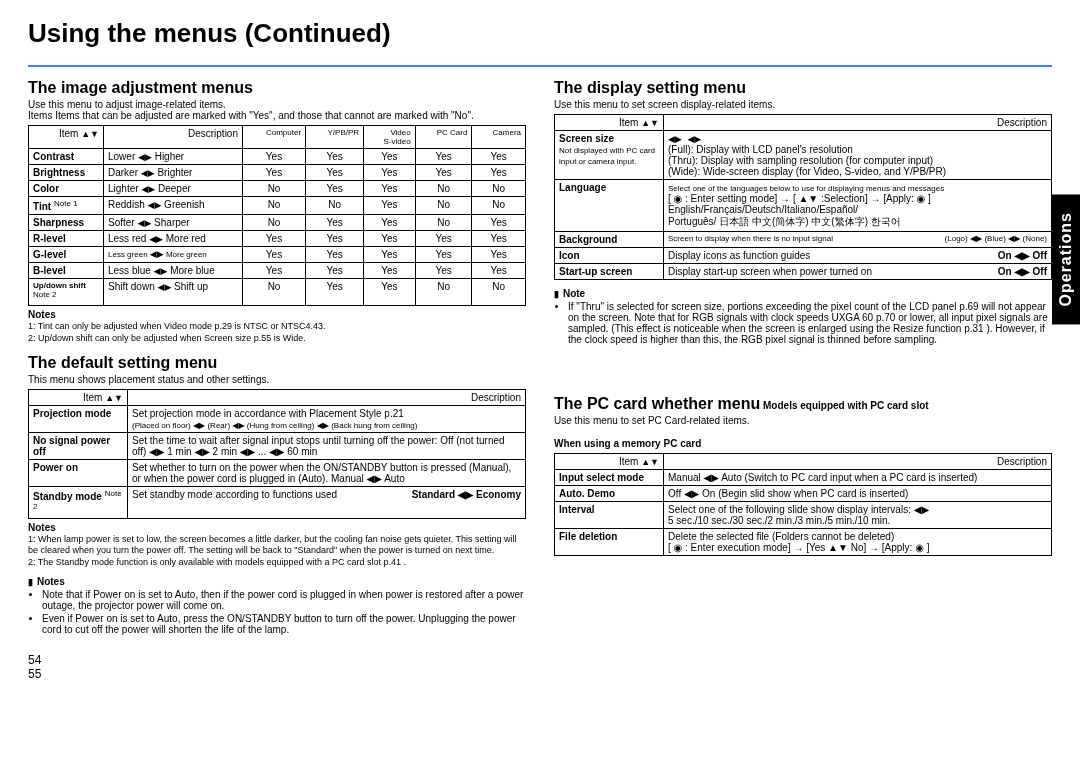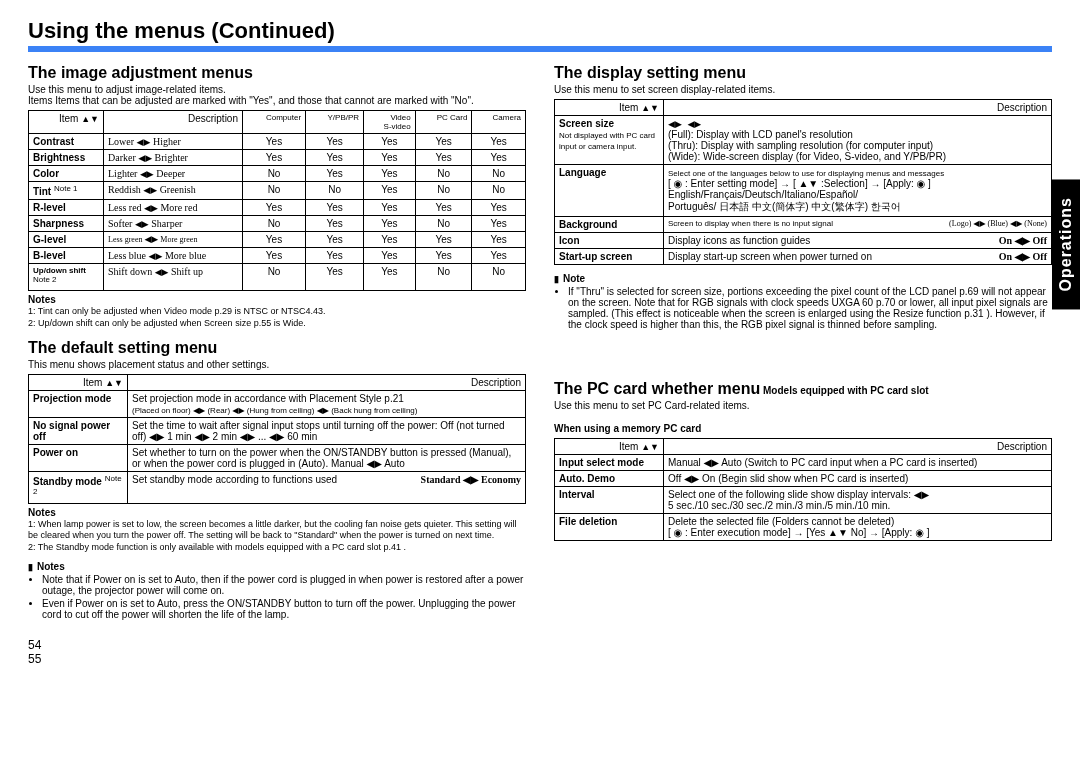--- a/index.html
+++ b/index.html
@@ -6,25 +6,25 @@
     font-family: Arial, Helvetica, sans-serif;
     font-size: 10px;
     margin: 0;
     padding: 18px 28px;
     width: 1080px;
     box-sizing: border-box;
     color: #000;
     background: #fff;
   }
   h1 {
-    font-size: 22px;
+    font-size: 26px;
     font-weight: bold;
     margin: 0 0 2px 0;
-    border-bottom: 6px solid #3b82f6;
-    padding-bottom: 2px;
+    border-bottom: 2px solid #3b82f6;
+    padding-bottom: 16px;
   }
   h2 {
     font-size: 16px;
     font-weight: bold;
     margin: 10px 0 2px 0;
   }
   .columns {
     display: flex;
     gap: 28px;
     position: relative;
@@ -80,21 +80,21 @@
     letter-spacing: 1px;
   }
   .pagenums {
     display: flex;
     justify-content: space-around;
     font-size: 12px;
     margin-top: 14px;
     flex-direction: column;
   }
   .small { font-size: 8px; }
-  .nowrap { white-space: nowrap; font-family: Liberation Serif, serif; }
+  .nowrap { white-space: nowrap; }
   .center { text-align: center; }
   .noteicon::before {
     content: "▮";
     color:#000;
     margin-right:4px;
     font-size:9px;
   }
   .subtable th, .subtable td { font-size: 10px; }
   ul.bul { margin: 2px 0 4px 14px; padding: 0; }
   ul.bul li { margin-bottom: 2px; }
@@ -154,35 +154,35 @@
       <tr>
             <td><b>Tint</b> <sup class="small">Note 1</sup></td>
             <td class="nowrap"><span>Reddish</span> <span class="lr-icons"></span> <span>Greenish</span></td>
             <td class="center">No</td>
             <td class="center">No</td>
             <td class="center">Yes</td>
             <td class="center">No</td>
             <td class="center">No</td>
           </tr>
       <tr>
+            <td><b>Sharpness</b></td>
+            <td class="nowrap"><span>Softer</span> <span class="lr-icons"></span> <span>Sharper</span></td>
+            <td class="center">No</td>
+            <td class="center">Yes</td>
+            <td class="center">Yes</td>
+            <td class="center">No</td>
+            <td class="center">Yes</td>
+          </tr>
+      <tr>
             <td><b>R-level</b></td>
             <td class="nowrap"><span>Less red</span> <span class="lr-icons"></span> <span>More red</span></td>
             <td class="center">Yes</td>
             <td class="center">Yes</td>
             <td class="center">Yes</td>
             <td class="center">Yes</td>
-            <td class="center">Yes</td>
-          </tr>
-      <tr>
-            <td><b>Sharpness</b></td>
-            <td class="nowrap"><span>Softer</span> <span class="lr-icons"></span> <span>Sharper</span></td>
-            <td class="center">No</td>
-            <td class="center">Yes</td>
-            <td class="center">Yes</td>
-            <td class="center">No</td>
             <td class="center">Yes</td>
           </tr>
       <tr>
             <td><b>G-level</b></td>
             <td class="nowrap small"><span>Less green</span> <span class="lr-icons"></span> <span>More green</span></td>
             <td class="center">Yes</td>
             <td class="center">Yes</td>
             <td class="center">Yes</td>
             <td class="center">Yes</td>
             <td class="center">Yes</td>

